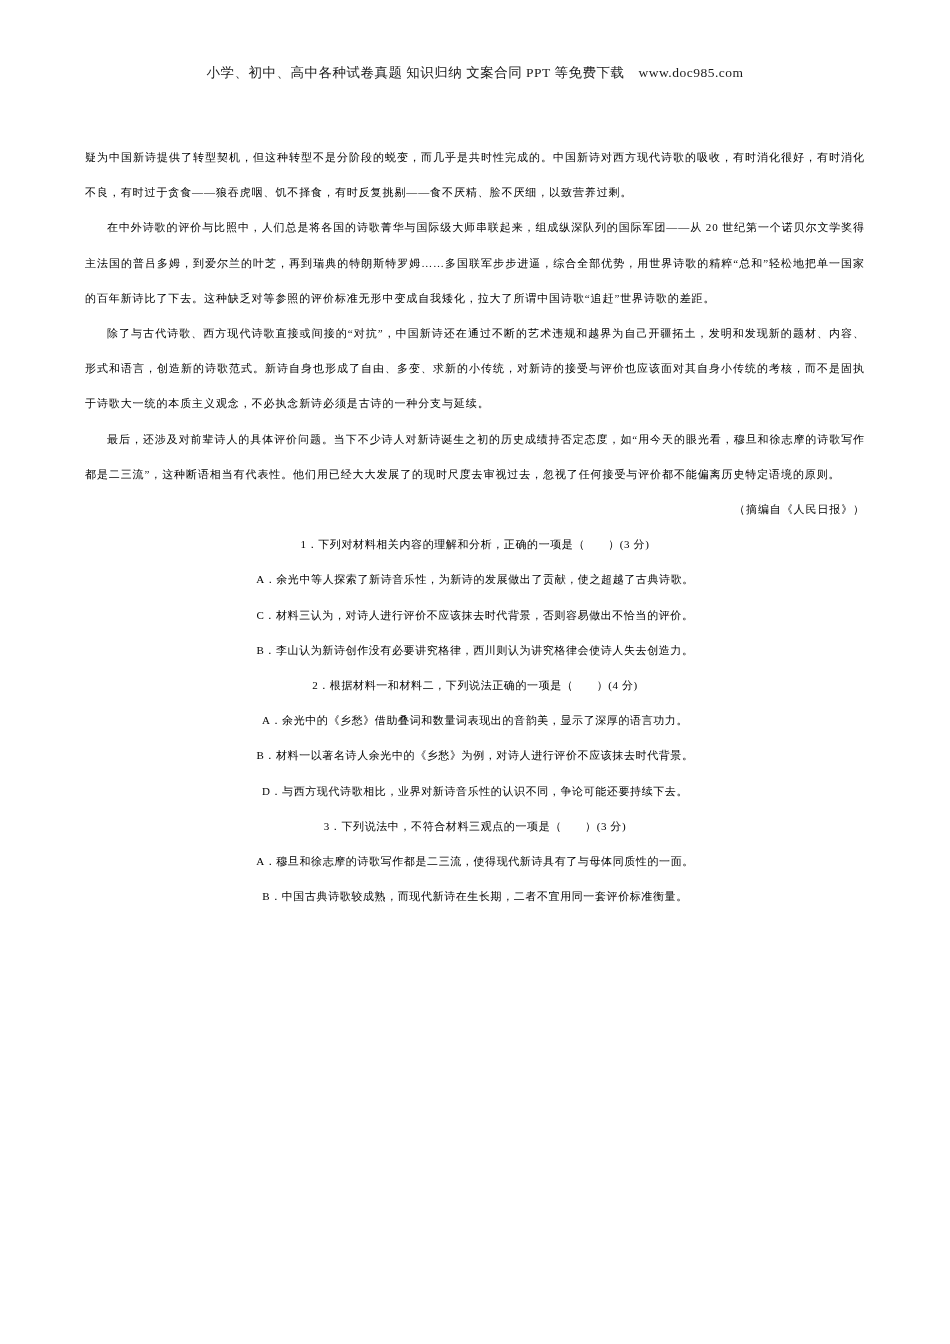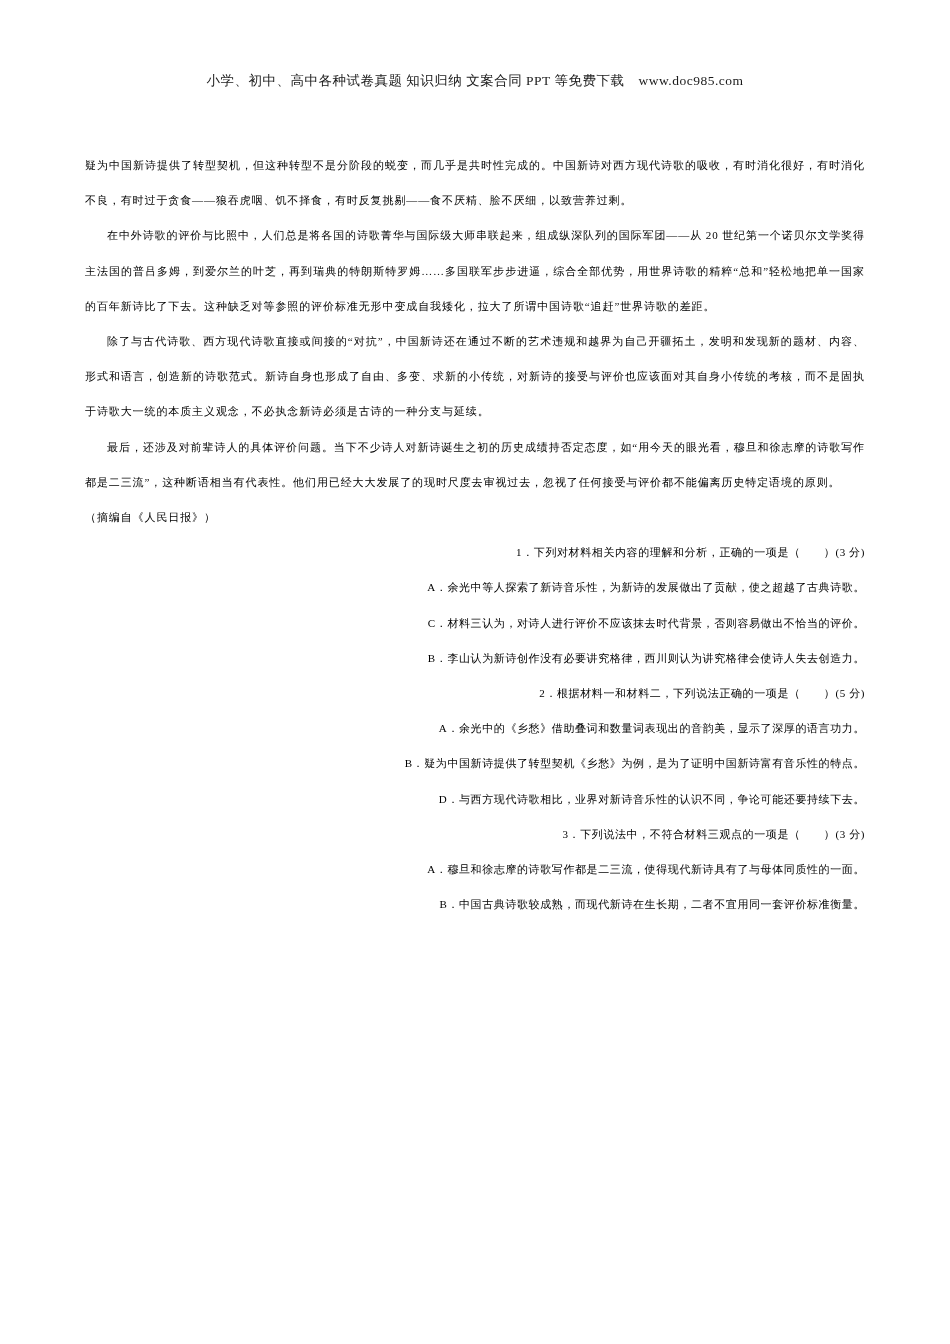--- a/index.html
+++ b/index.html
@@ -1,21 +1,21 @@
 <!DOCTYPE html>
 <html><head>
 <meta charset="utf-8">
 <style>
   * { margin: 0; padding: 0; box-sizing: border-box; }
   html, body { background: #ffffff; }
   .page {
     position: relative;
     width: 950px;
     height: 1144px;
-    margin: 8px auto;
+    margin: 0 auto;
     background: #ffffff;
     overflow: hidden;
     font-family: "Liberation Serif", "DejaVu Serif", serif;
     color: #000000;
   }
   .header-line {
     position: absolute;
     top: 64px;
     left: 0;
     width: 100%;
@@ -32,25 +32,25 @@
     font-size: 11px;
     line-height: 35.2px;
   }
   .para {
     text-align: justify;
     text-indent: 2em;
     letter-spacing: 0.9px;
   }
   .para.no-indent { text-indent: 0; }
   .attribution {
-    text-align: left;
+    text-align: right;
     letter-spacing: 0.9px;
   }
   .q-line {
-    text-align: right;
+    text-align: center;
     letter-spacing: 0.6px;
     white-space: nowrap;
   }
   .footer-line {
     position: absolute;
     top: 1190px;
     left: 0;
     width: 100%;
     text-align: center;
     font-size: 13.5px;
@@ -78,23 +78,23 @@
     <p class="attribution">（摘编自《人民日报》）</p>
 
     <div>
       <p class="q-line">1．下列对材料相关内容的理解和分析，正确的一项是（　　）(3 分)</p>
       <p class="q-line">A．余光中等人探索了新诗音乐性，为新诗的发展做出了贡献，使之超越了古典诗歌。</p>
       <p class="q-line">C．材料三认为，对诗人进行评价不应该抹去时代背景，否则容易做出不恰当的评价。</p>
       <p class="q-line">B．李山认为新诗创作没有必要讲究格律，西川则认为讲究格律会使诗人失去创造力。</p>
     </div>
 
     <div>
-      <p class="q-line">2．根据材料一和材料二，下列说法正确的一项是（　　）(5 分)</p>
+      <p class="q-line">2．根据材料一和材料二，下列说法正确的一项是（　　）(4 分)</p>
       <p class="q-line">A．余光中的《乡愁》借助叠词和数量词表现出的音韵美，显示了深厚的语言功力。</p>
-      <p class="q-line">B．疑为中国新诗提供了转型契机《乡愁》为例，是为了证明中国新诗富有音乐性的特点。</p>
+      <p class="q-line">B．材料一以著名诗人余光中的《乡愁》为例，对诗人进行评价不应该抹去时代背景。</p>
       <p class="q-line">D．与西方现代诗歌相比，业界对新诗音乐性的认识不同，争论可能还要持续下去。</p>
     </div>
 
     <div>
       <p class="q-line">3．下列说法中，不符合材料三观点的一项是（　　）(3 分)</p>
       <p class="q-line">A．穆旦和徐志摩的诗歌写作都是二三流，使得现代新诗具有了与母体同质性的一面。</p>
       <p class="q-line">B．中国古典诗歌较成熟，而现代新诗在生长期，二者不宜用同一套评价标准衡量。</p>
     </div>
 
   </div>

